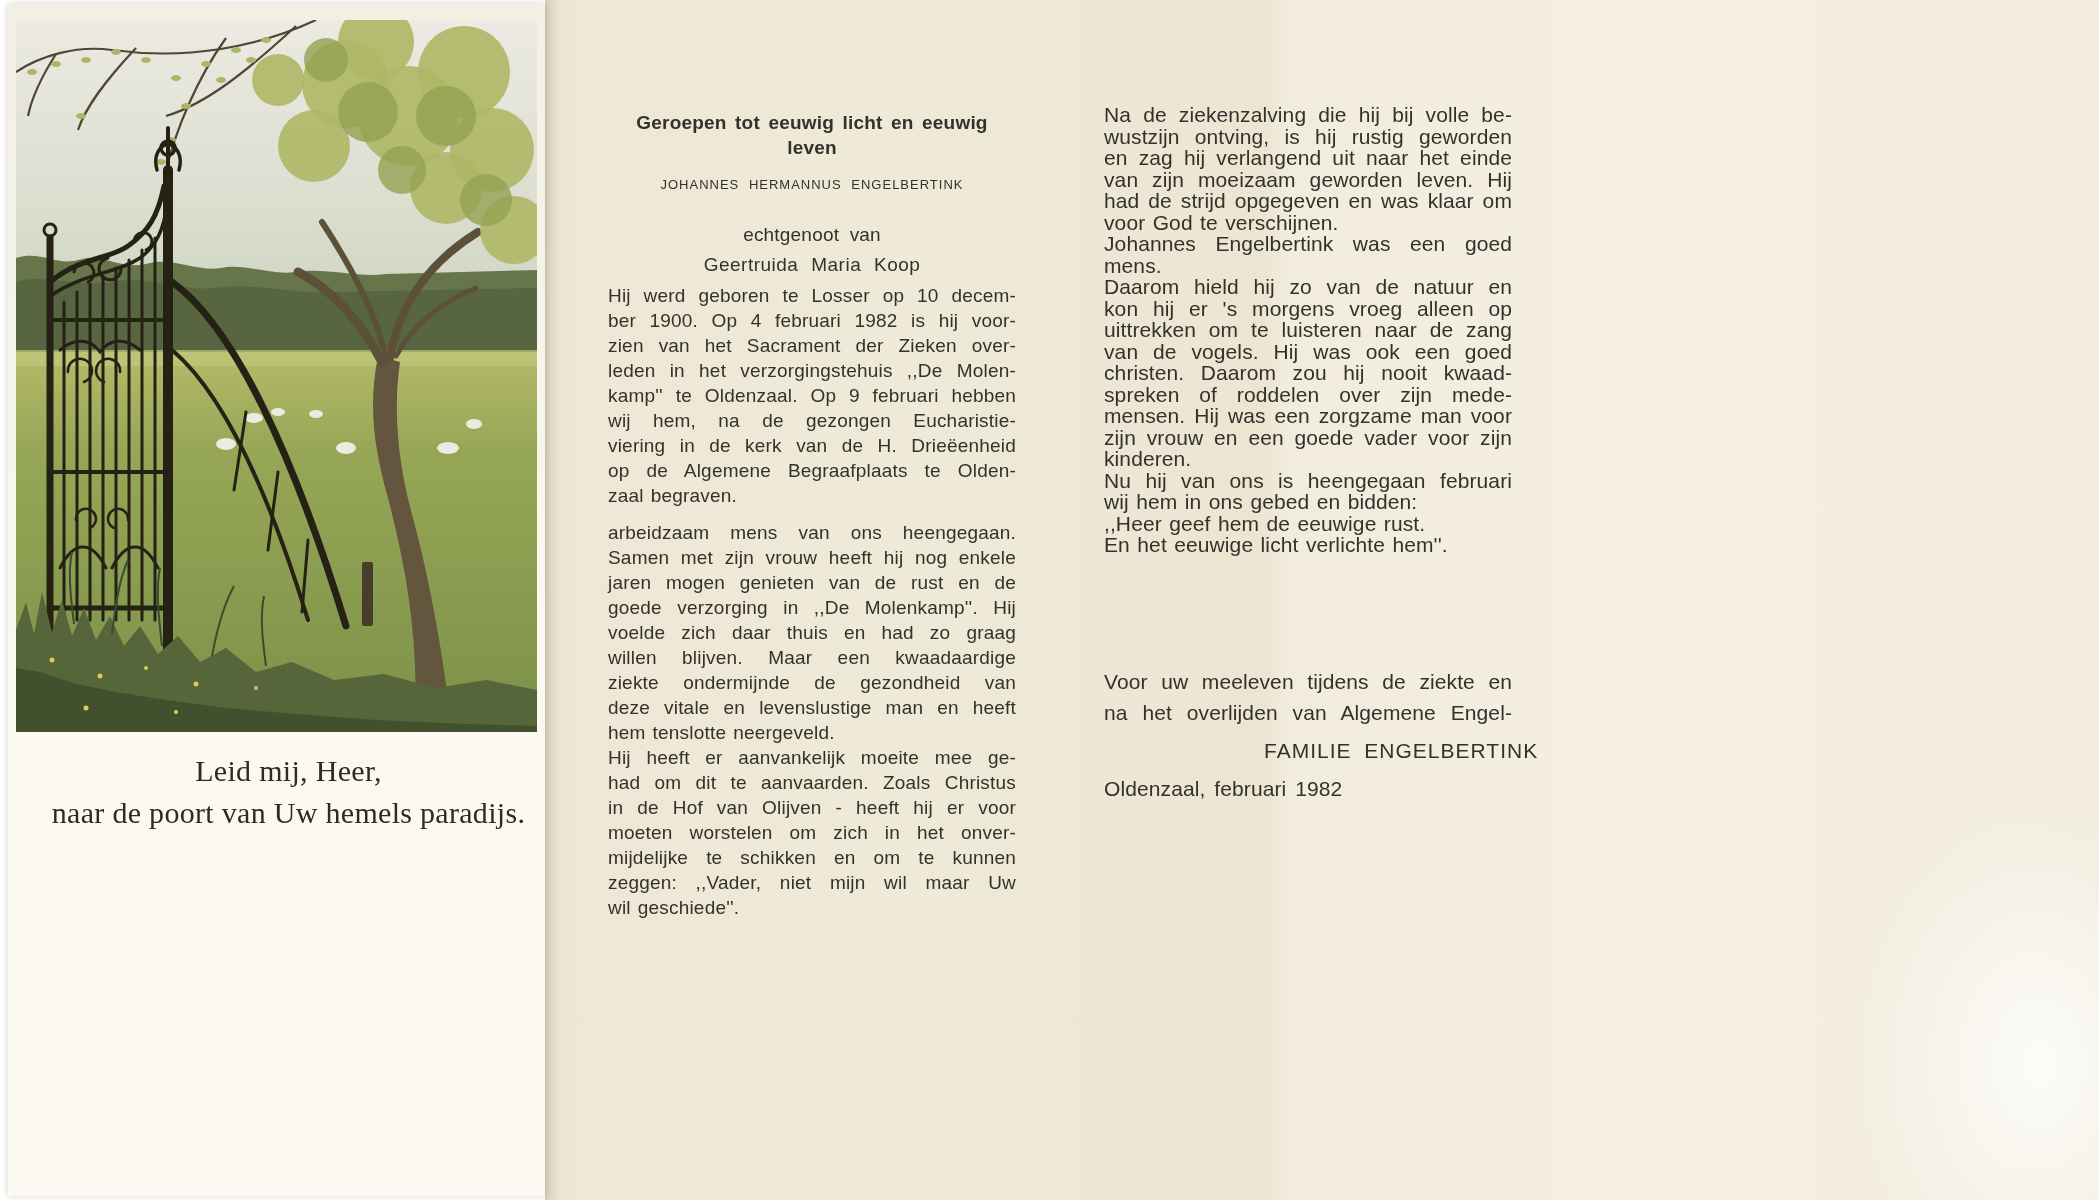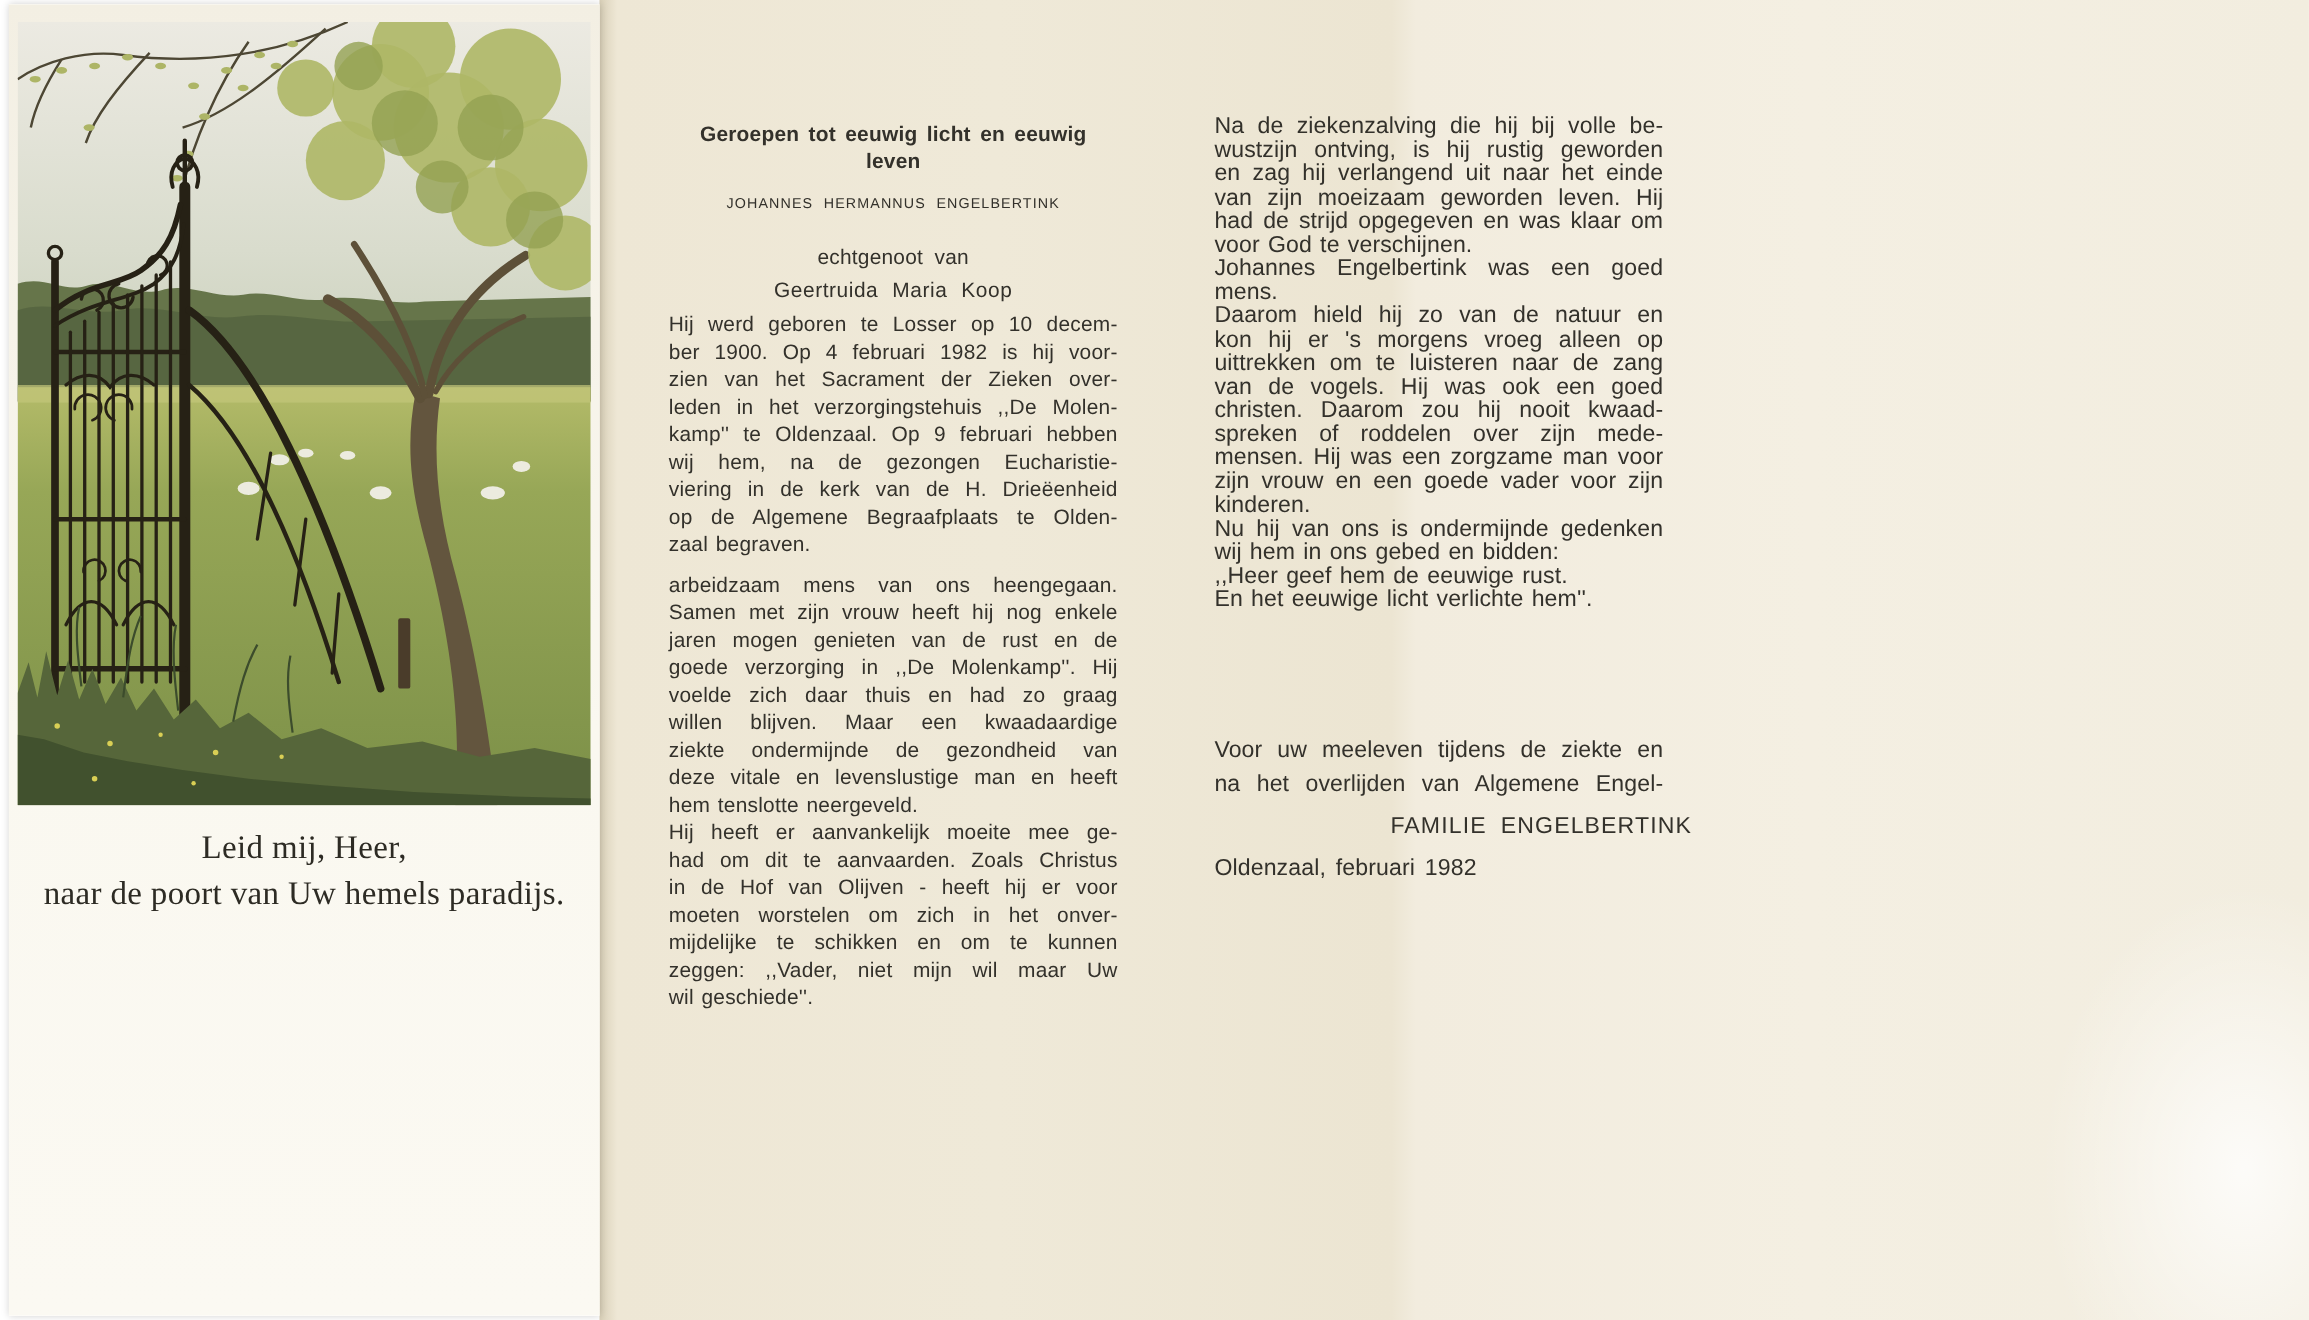--- a/index.html
+++ b/index.html
@@ -20,21 +20,21 @@
   }
 
   
   .left-card {
     position:absolute; left:8px; top:4px; width:537px; height:1192px;
     background:linear-gradient(180deg,#f3efe3 0%, #faf8f0 55%, #fbf9f2 100%);
     box-shadow:0 0 7px rgba(0,0,0,0.18);
   }
   .photo { position:absolute; left:8px; top:16px; width:521px; height:712px; display:block; }
   .caption {
-    position:absolute; left:0; top:746px; width:100%;
+    position:absolute; left:12px; top:746px; width:100%;
     text-align:center; font-family:"Liberation Serif", serif;
     font-size:30px; line-height:42px; color:#2d2b24; letter-spacing:0.3px;
   }
 
   
   .col { position:absolute; color:#33312b; }
   .col-middle { left:608px; top:110px; width:408px; font-size:19px; line-height:25px; letter-spacing:0.2px; word-spacing:1.5px; }
   .col-right  { left:1104px; top:104px; width:408px; font-size:21px; line-height:21.5px; letter-spacing:0.1px; word-spacing:1.5px; }
 
   .center { text-align:center; }
@@ -275,21 +275,21 @@
         <div class="jline">kon hij er 's morgens vroeg alleen op</div>
         <div class="jline">uittrekken om te luisteren naar de zang</div>
         <div class="jline">van de vogels. Hij was ook een goed</div>
         <div class="jline">christen. Daarom zou hij nooit kwaad-</div>
         <div class="jline">spreken of roddelen over zijn mede-</div>
         <div class="jline">mensen. Hij was een zorgzame man voor</div>
         <div class="jline">zijn vrouw en een goede vader voor zijn</div>
         <div class="jline last">kinderen.</div>
       </div>
     <div class="block">
-        <div class="jline">Nu hij van ons is ondermijnde gedenken</div>
+        <div class="jline">Nu hij van ons is heengegaan februari</div>
         <div class="jline last">wij hem in ons gebed en bidden:</div>
       </div>
     <div class="block">
         <div class="jline last">,,Heer geef hem de eeuwige rust.</div>
       </div>
     <div class="block">
         <div class="jline last">En het eeuwige licht verlichte hem''.</div>
       </div>
     <div class="block thanks">
         <div class="jline">Voor uw meeleven tijdens de ziekte en</div>

